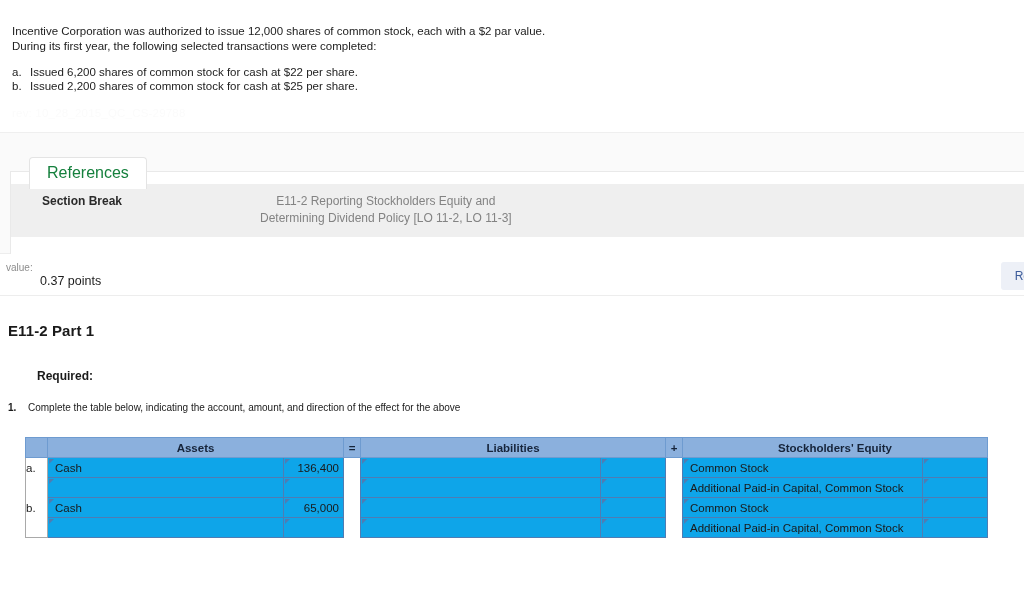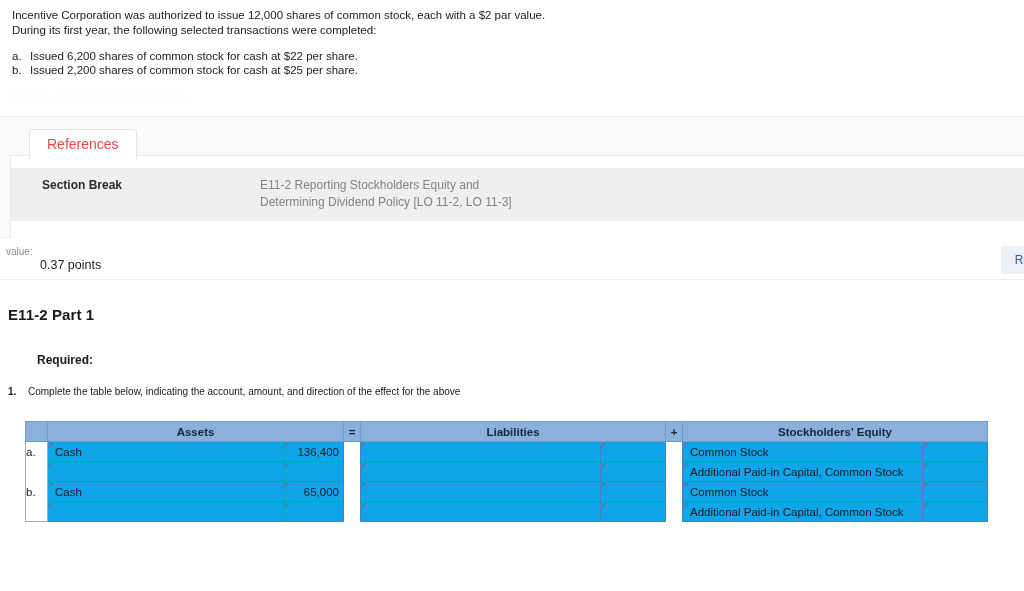--- a/index.html
+++ b/index.html
@@ -14,21 +14,21 @@
     background: #ffffff;
     font-family: "Liberation Sans", sans-serif;
     font-size: 12px;
     color: #1a1a1a;
     overflow: hidden;
     position: relative;
   }
 
   
   .problem-block {
-    padding: 8px 0 0 12px;
+    padding: 24px 0 0 12px;
   }
   .problem-line {
     font-size: 11.5px;
     line-height: 15px;
     color: #222;
     white-space: nowrap;
   }
   .problem-gap { height: 11px; }
   .txn-list {
     margin: 0;
@@ -69,24 +69,24 @@
     position: relative;
     z-index: 3;
   }
   .ref-tab {
     display: inline-block;
     background: #ffffff;
     border: 1px solid #e4e4e4;
     border-bottom: none;
     border-radius: 4px 4px 0 0;
     padding: 6px 17px 7px 17px;
-    font-size: 14px;
-    color: #ef4444;
-    position: relative;
-    top: 0;
+    font-size: 16px;
+    color: #15803d;
+    position: relative;
+    top: 12px;
     cursor: pointer;
   }
   .ref-panel {
     background: #ffffff;
     border: 1px solid #e9e9e9;
     margin: 0 0 0 10px;
     margin-right: -14px;
     padding: 12px 0 18px 0;
     position: relative;
     top: -1px;
@@ -104,20 +104,21 @@
     font-weight: bold;
     color: #2b2b2b;
     width: 218px;
     flex: 0 0 218px;
     line-height: 16px;
   }
   .ref-row-desc {
     font-size: 12px;
     color: #838383;
     line-height: 16.5px;
+    text-align: center;
   }
 
   
   .value-bar {
     background: #ffffff;
     border-bottom: 1px solid #ededed;
     height: 42px;
     display: flex;
     align-items: center;
     justify-content: space-between;

